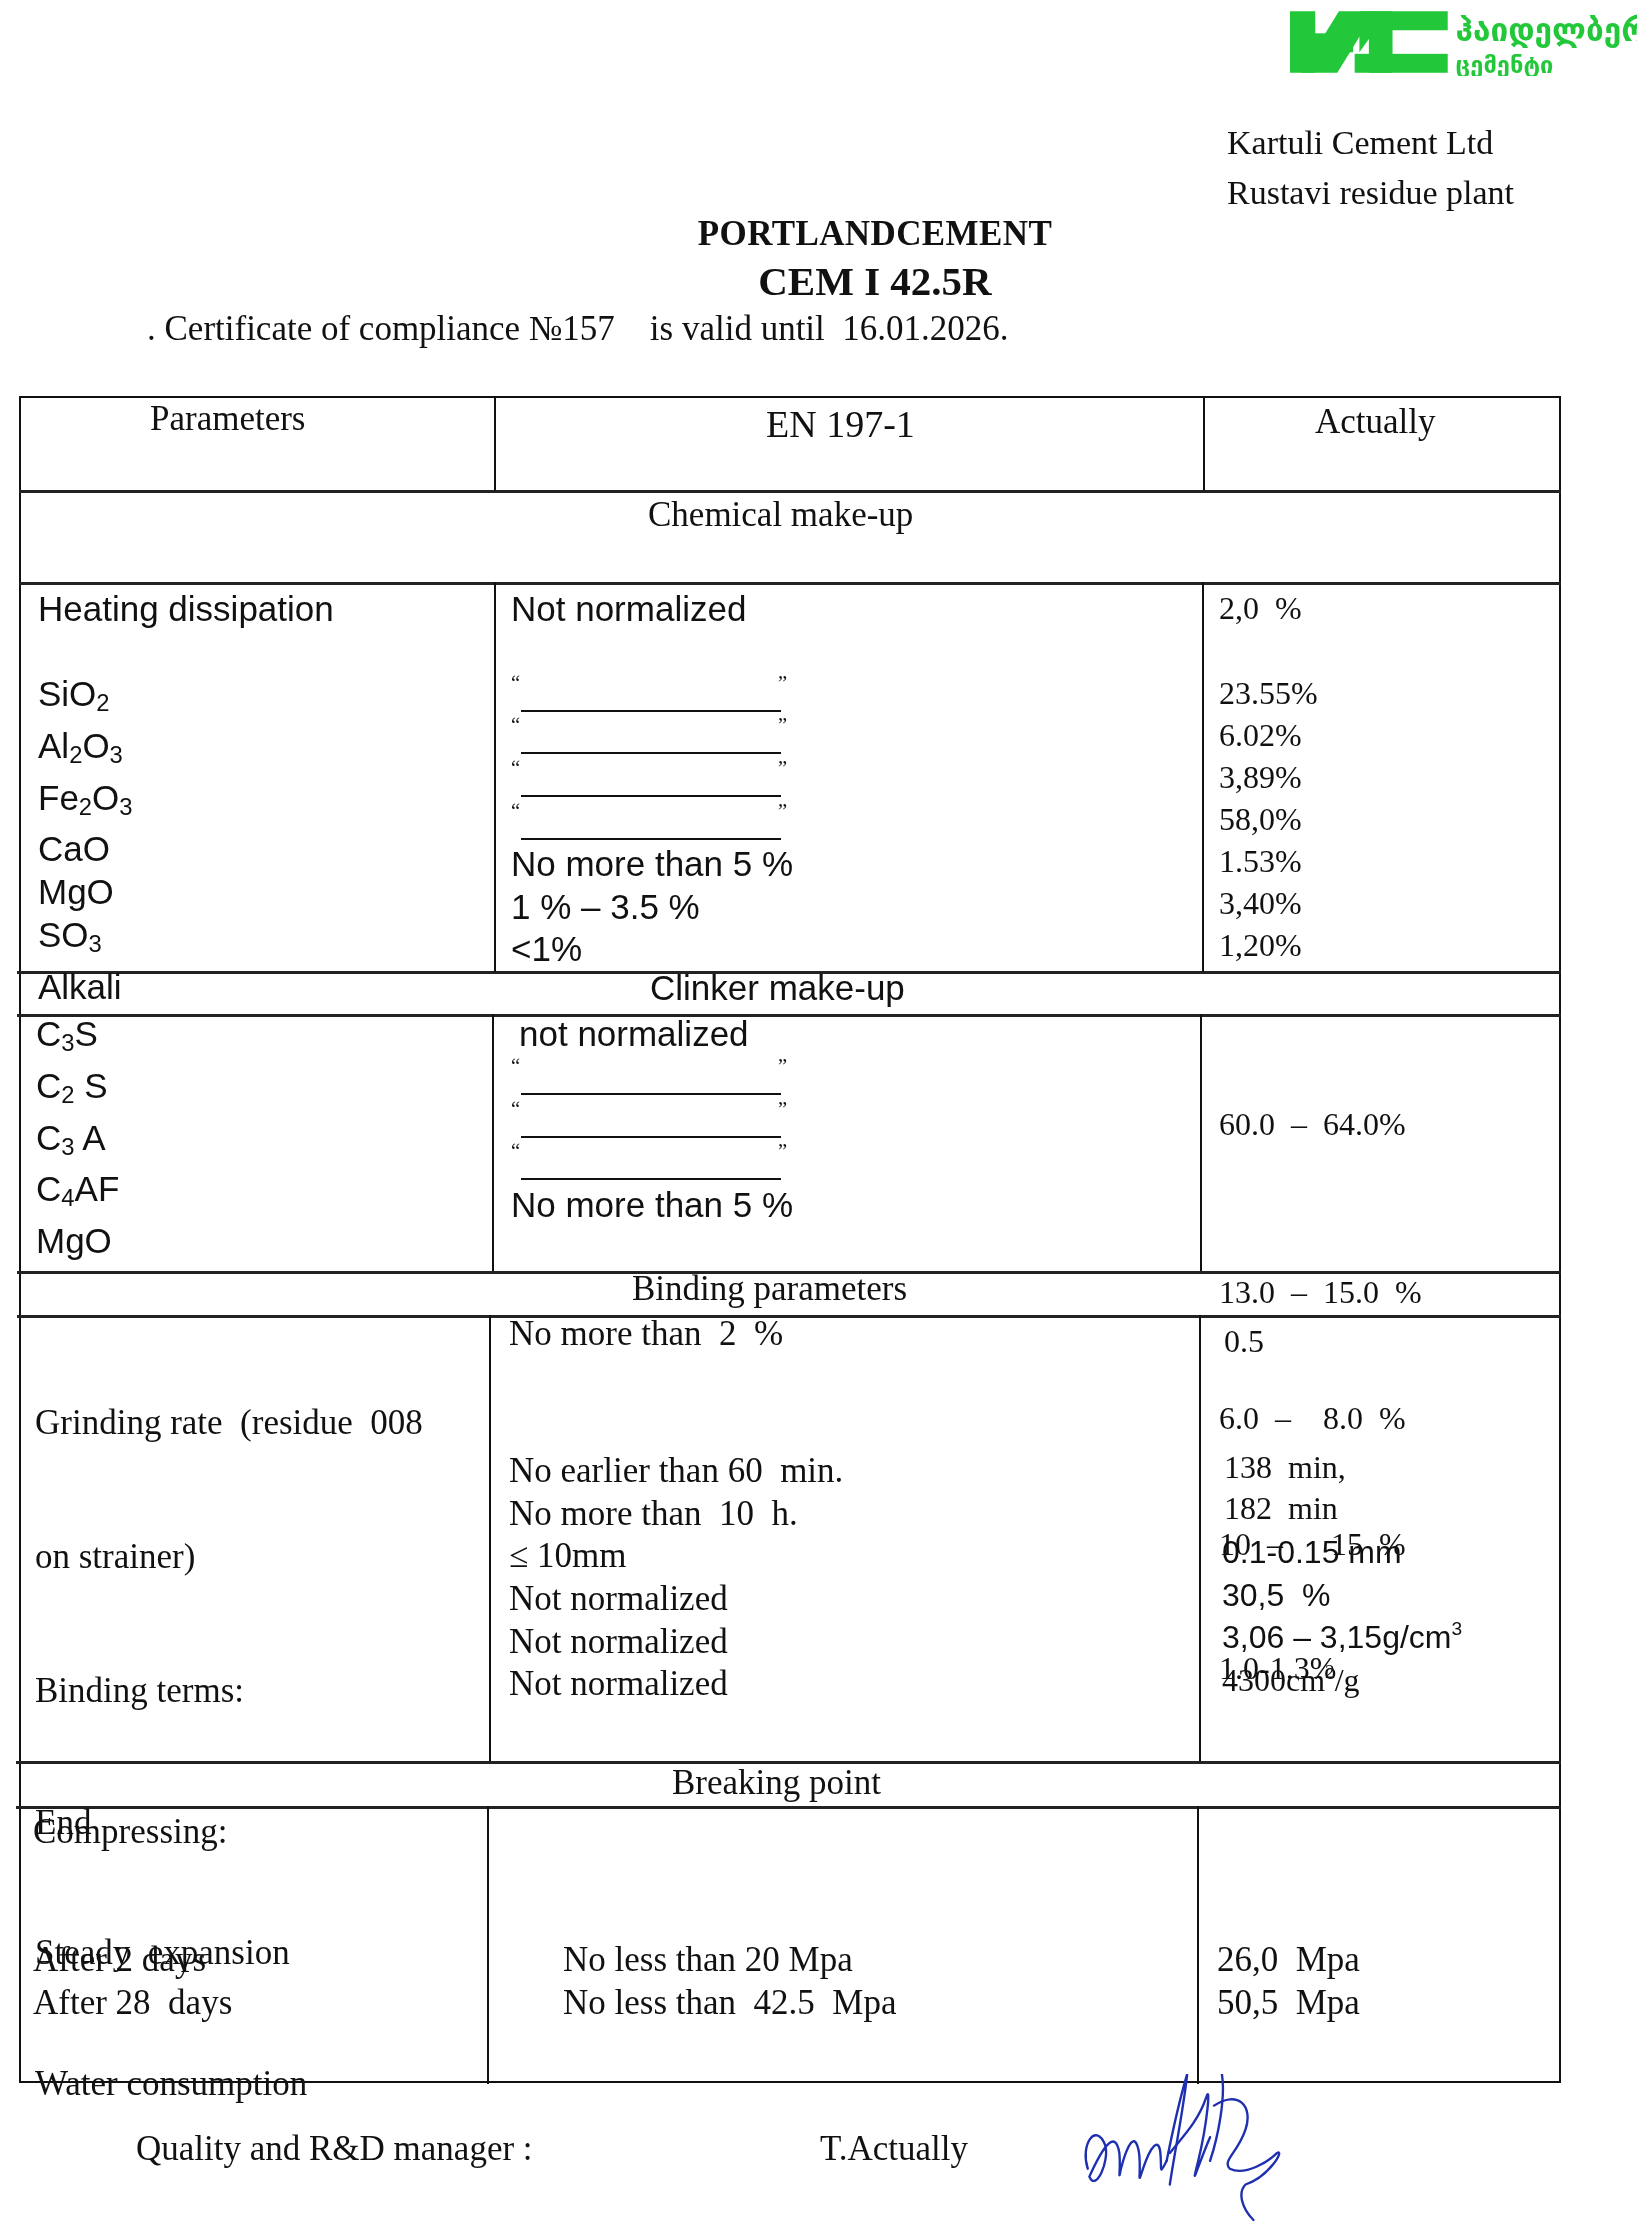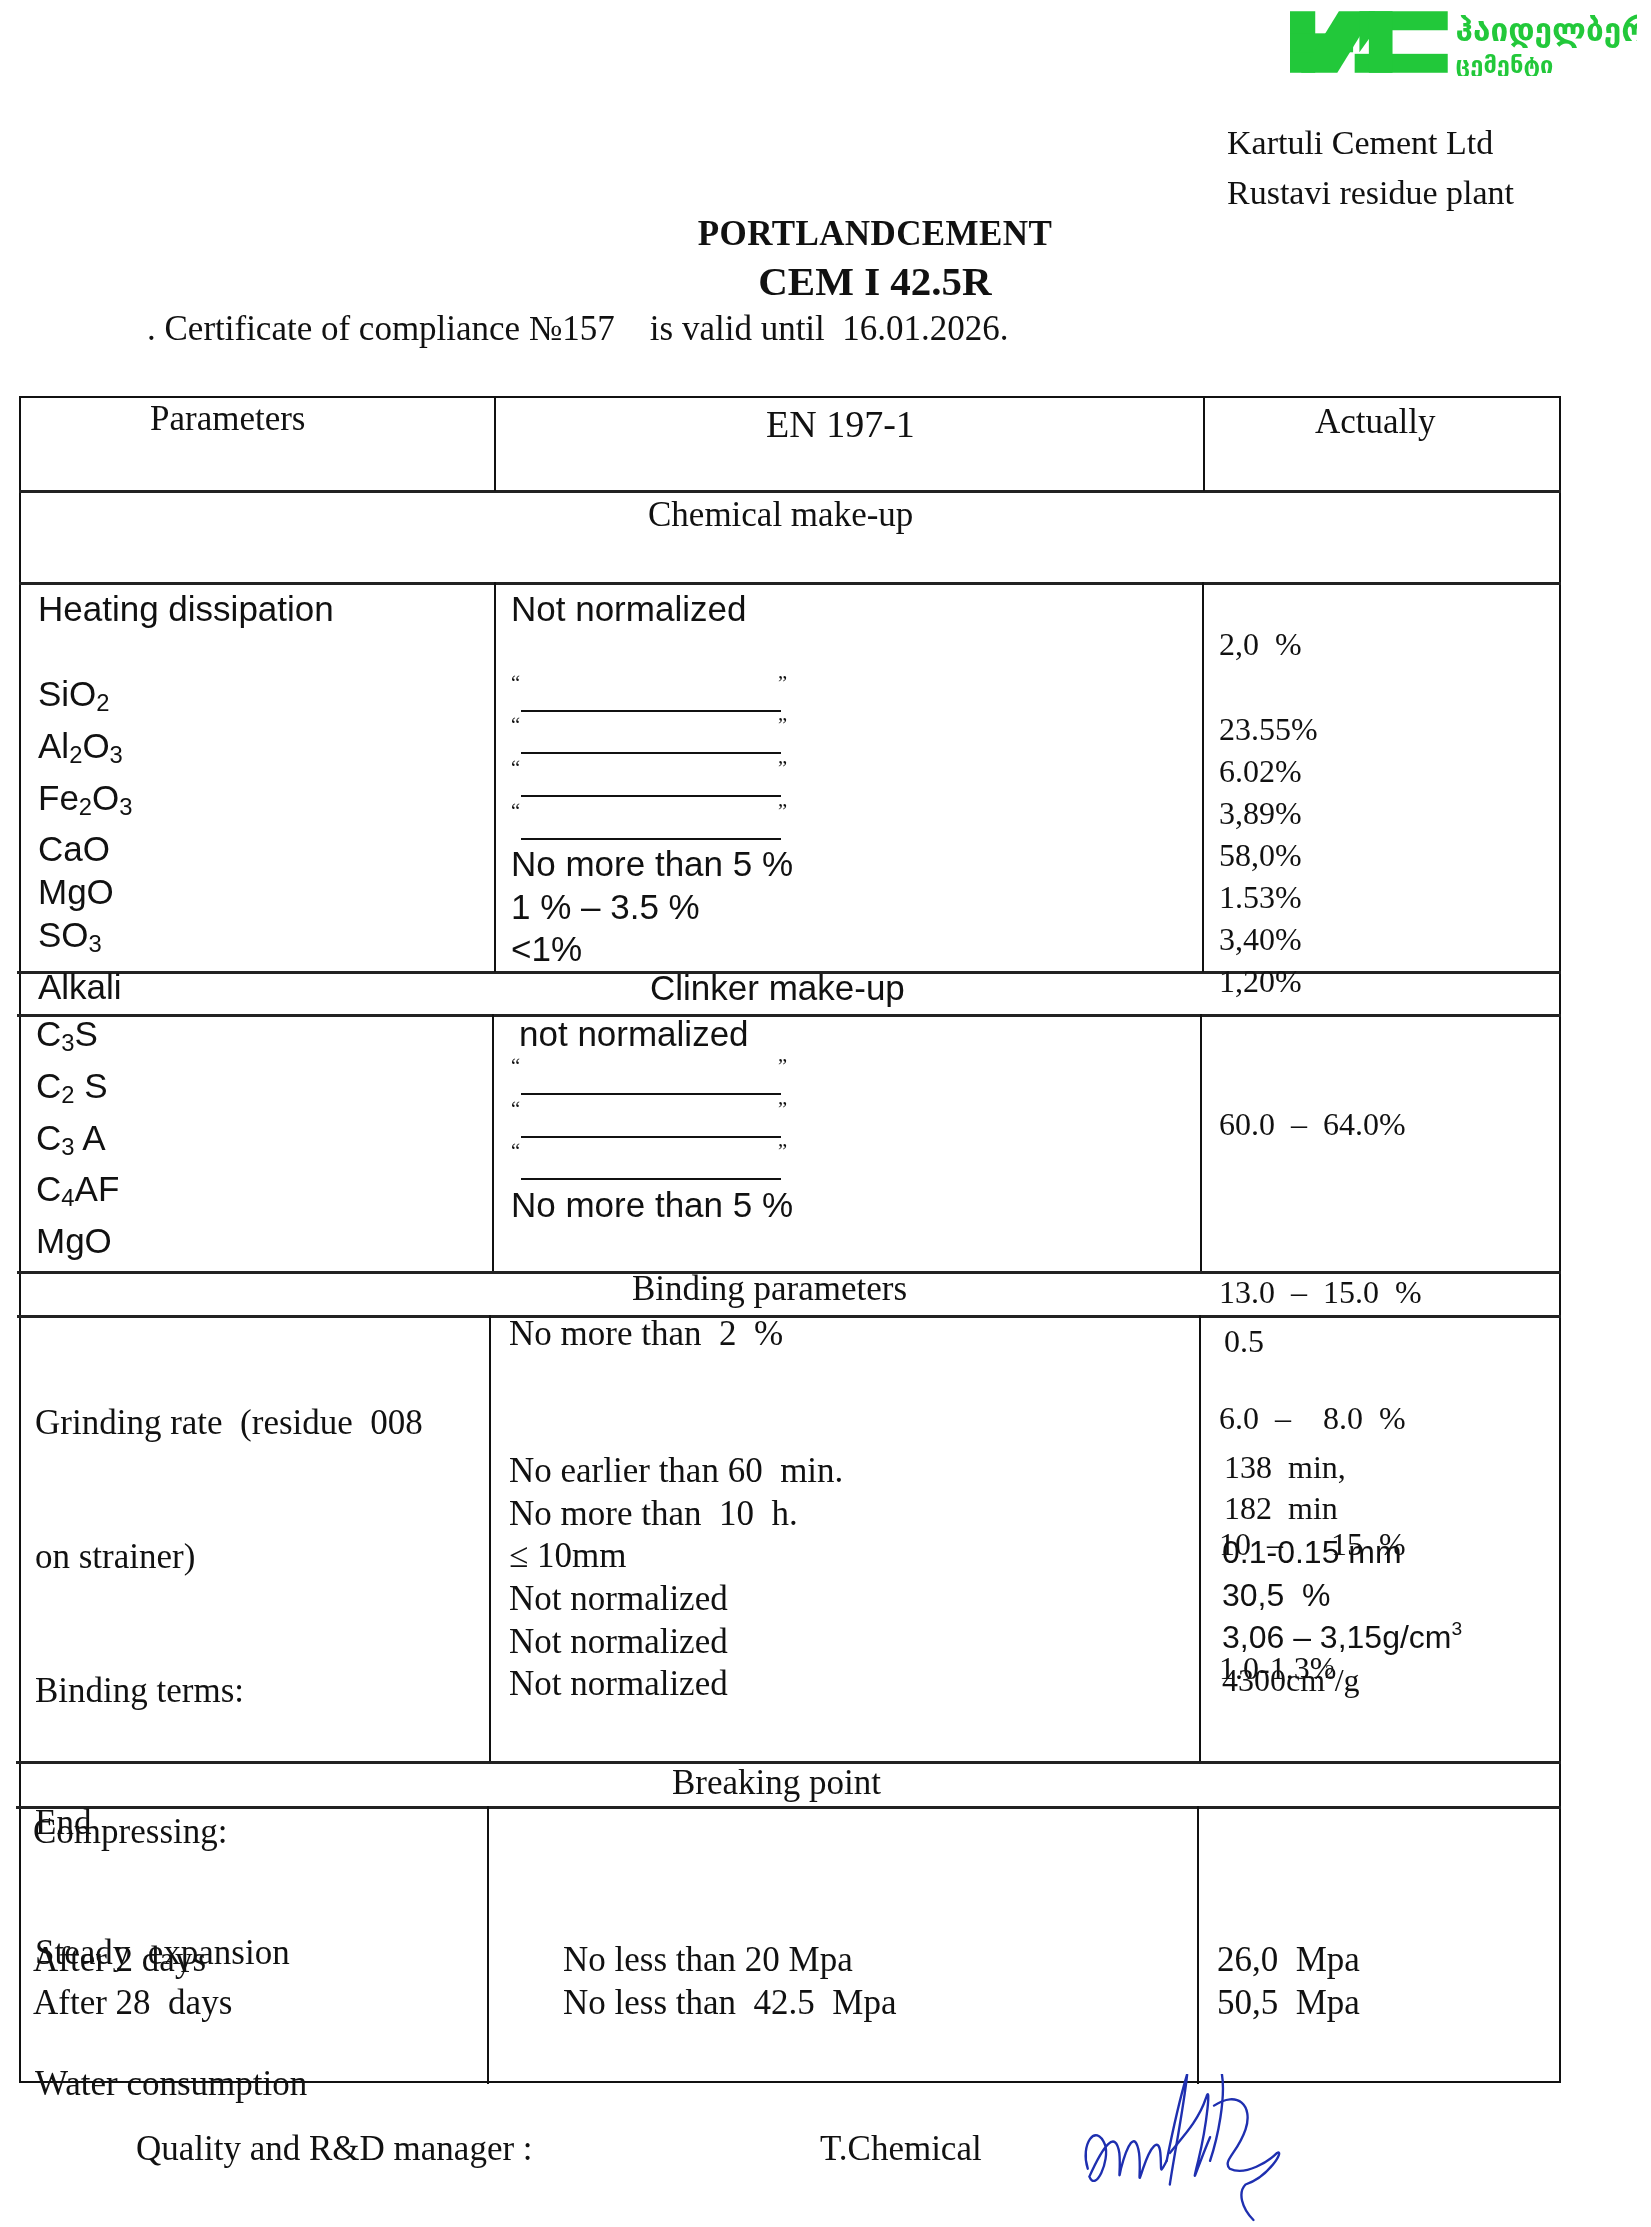--- a/index.html
+++ b/index.html
@@ -125,21 +125,21 @@
 <div class="dash-row" style="left:511px; top:800px;">
     <span class="ql">“</span>
     <span class="qr">”</span>
     <span class="ln"></span>
   </div>
 <div class="txt sans sanscell" style="left:511px; top:842px;">No more than 5 %</div>
 <div class="txt sans sanscell" style="left:511px; top:885px;">1 % – 3.5 %</div>
 <div class="txt sans sanscell" style="left:511px; top:927px;">&lt;1%</div>
 
 <div class="serif val" style="position:absolute; left:1219px; top:587px;">
-  <div style="height:85px; white-space:pre;margin-top:36px;">2,0  %</div>
+  <div style="height:85px; white-space:pre;">2,0  %</div>
   <div>23.55%</div>
   <div>6.02%</div>
   <div>3,89%</div>
   <div>58,0%</div>
   <div>1.53%</div>
   <div>3,40%</div>
   <div>1,20%</div>
 </div>
 
 <div class="txt sans sec" style="left:650px; top:968px;">Clinker make-up</div>
@@ -213,21 +213,21 @@
 <div class="txt serif param" style="left:33px; top:1938px;">After 2 days</div>
 <div class="txt serif param" style="left:33px; top:1981px;">After 28  days</div>
 
 <div class="txt serif param" style="left:563px; top:1938px;">No less than 20 Mpa</div>
 <div class="txt serif param" style="left:563px; top:1981px;">No less than  42.5  Mpa</div>
 
 <div class="txt serif param" style="left:1217px; top:1938px;">26,0  Mpa</div>
 <div class="txt serif param" style="left:1217px; top:1981px;">50,5  Mpa</div>
 
 <div class="footer serif" style="left:136px;">Quality and R&amp;D manager :</div>
-<div class="footer serif" style="left:820px;">T.Chemical</div>
+<div class="footer serif" style="left:820px;">T.Actually</div>
 
 <svg class="signature" viewBox="0 0 360 190">
   <g fill="none" stroke="#1e2fb0" stroke-width="3" stroke-linecap="round">
     <path d="M20,120 C10,90 30,60 42,90 C48,110 30,150 22,130 C40,90 55,70 60,100 C62,120 58,140 62,120 C70,90 80,70 85,100 C88,125 82,145 90,120 C100,90 110,80 112,100 C114,120 110,130 120,110"></path>
     <path d="M120,110 C130,60 140,20 146,0 C142,40 130,100 124,140"></path>
     <path d="M124,100 C140,80 160,60 170,30 C176,10 172,60 160,110 C150,150 158,120 175,80"></path>
     <path d="M180,40 C210,20 230,40 220,70 C210,100 190,110 200,120 C220,130 250,110 260,100 C270,95 250,130 220,140 C210,150 215,170 230,185"></path>
     <path d="M190,0 C195,30 185,80 175,110"></path>
   </g>
 </svg>

